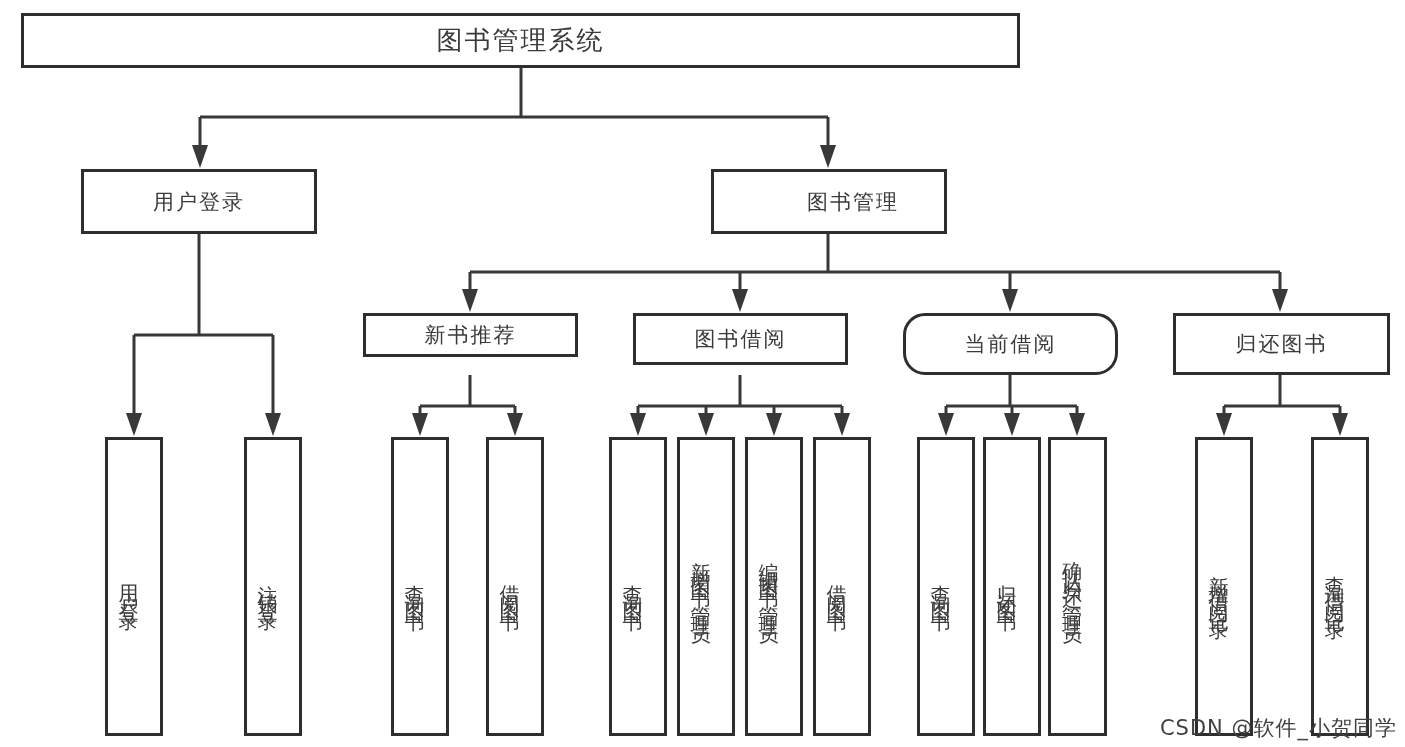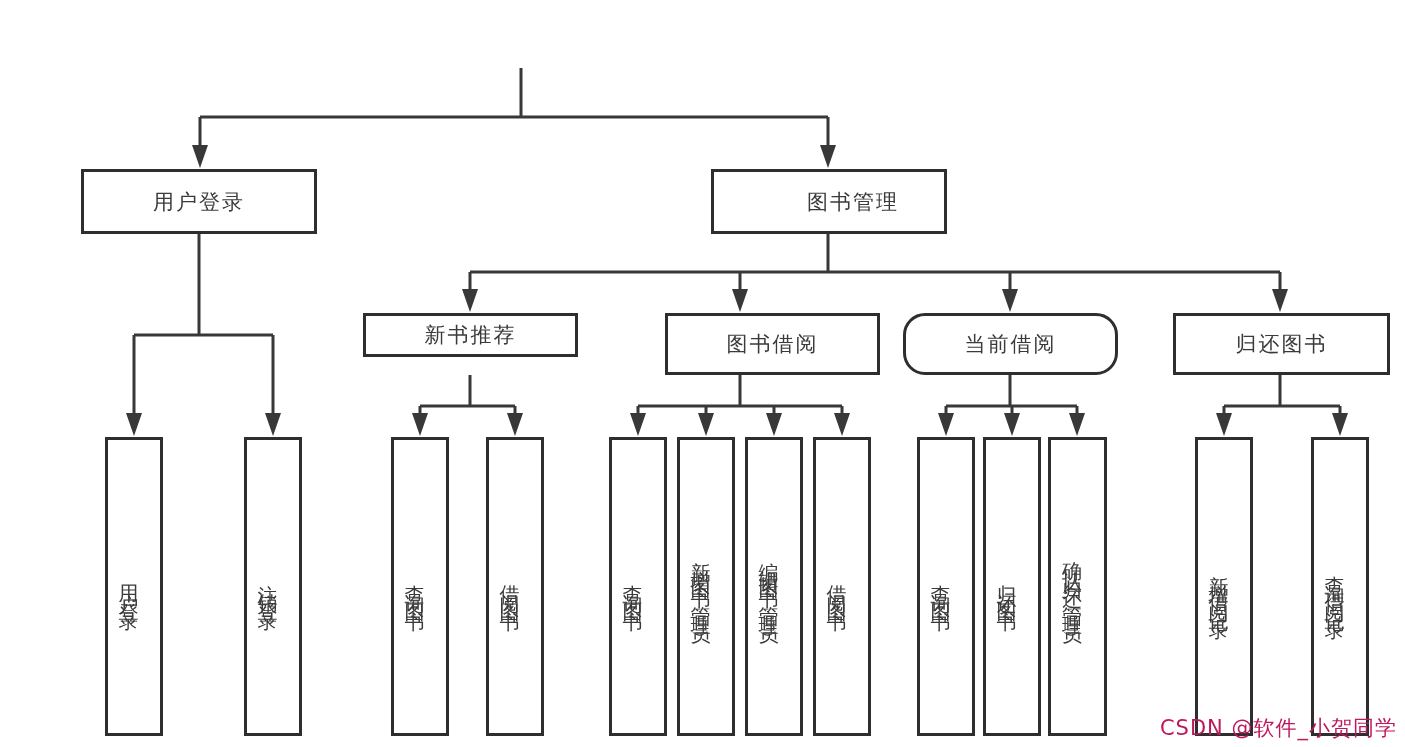--- a/index.html
+++ b/index.html
@@ -40,21 +40,21 @@
     position:absolute;
     left:0;top:0;
     z-index:1;
   }
   #watermark{
     position:absolute;
     right:8px;
     bottom:5px;
     font-size:21px;
     letter-spacing:1px;
-    color:#be185d;
+    color:#404040;
     z-index:3;
     white-space:nowrap;
   }
 </style>
 </head>
 <body>
 
 <div id="stage">
 
   <svg id="connectors" width="1405" height="747" viewBox="0 0 1405 747">
@@ -86,32 +86,35 @@
         <polygon points="774,436 766,413 782,413"></polygon>
         <polygon points="842,436 834,413 850,413"></polygon>
         <polygon points="946,436 938,413 954,413"></polygon>
         <polygon points="1012,436 1004,413 1020,413"></polygon>
         <polygon points="1077,436 1069,413 1085,413"></polygon>
         <polygon points="1224,436 1216,413 1232,413"></polygon>
         <polygon points="1340,436 1332,413 1348,413"></polygon>
       </g>
   </svg>
 
+  <div class="box h" style="left:21px;top:13px;width:999px;height:55px;">
+    <span class="root-label">图书管理系统</span>
+  </div>
 
   <div class="box h" style="left:81px;top:169px;width:236px;height:65px;">
     <span class="l2-label">用户登录</span>
   </div>
   <div class="box h" style="left:711px;top:169px;width:236px;height:65px;padding-left:48px;">
     <span class="l2-label">图书管理</span>
   </div>
 
   <div class="box h" style="left:363px;top:313px;width:215px;height:44px;">
     <span class="l3-label">新书推荐</span>
   </div>
-  <div class="box h" style="left:633px;top:313px;width:215px;height:62px;margin-left:32px;">
+  <div class="box h" style="left:633px;top:313px;width:215px;height:52px;">
     <span class="l3-label">图书借阅</span>
   </div>
   <div class="box h" style="left:903px;top:313px;width:215px;height:62px;border-radius:22px;">
     <span class="l3-label">当前借阅</span>
   </div>
   <div class="box h" style="left:1173px;top:313px;width:217px;height:62px;">
     <span class="l3-label">归还图书</span>
   </div>
 
   <div class="box v" style="left:105px;top:437px;width:58px;height:299px;">

